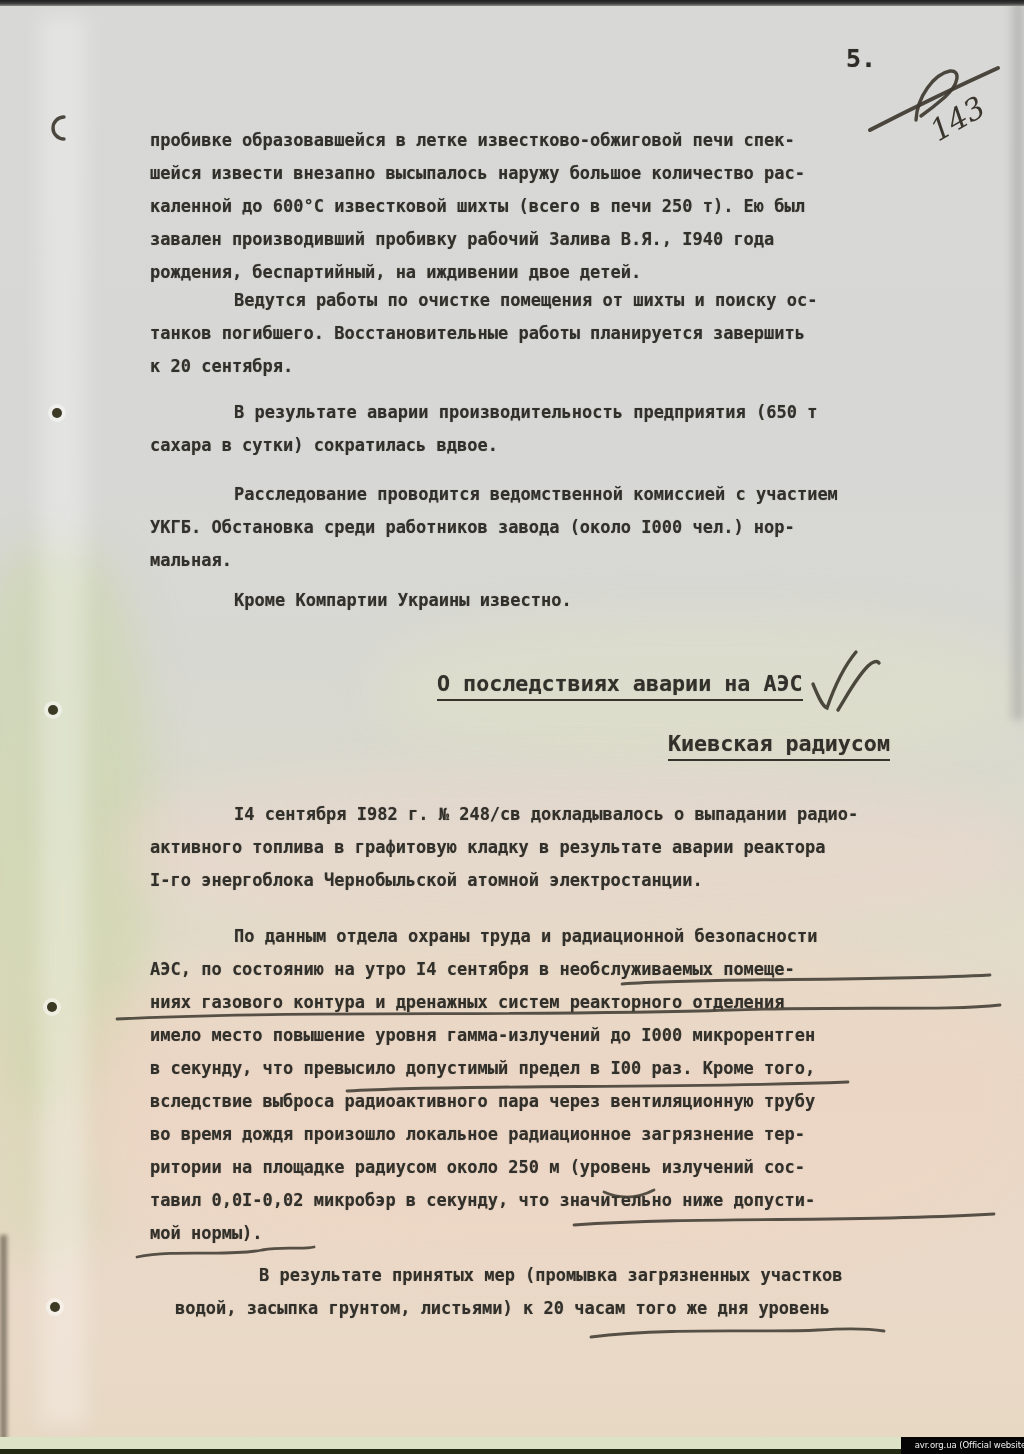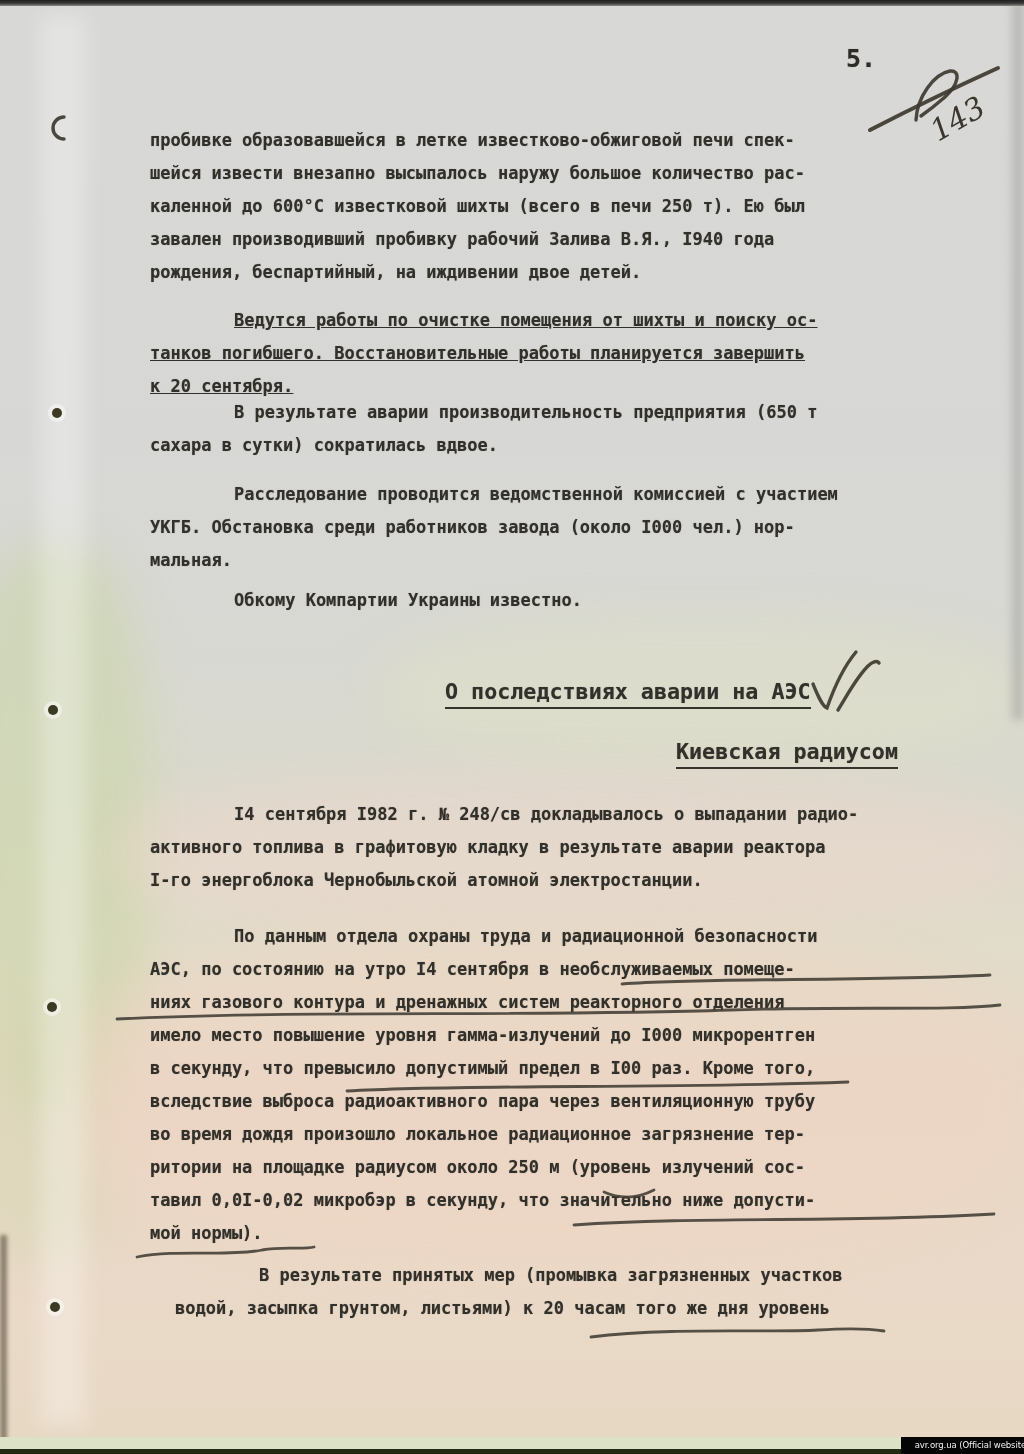--- a/index.html
+++ b/index.html
@@ -26,29 +26,29 @@
   .watermark  { position:absolute; left:901px; top:1437px; width:142px; height:17px; background:#050505;
                 color:#f2f2f2; font-family:"DejaVu Sans", sans-serif; font-size:8.5px; line-height:17px;
                 text-align:center; letter-spacing:-0.1px; white-space:nowrap; }
   .doc-text {
     position:absolute; left:150px; width:858px; margin:0;
     color:#32302a; font-weight:bold; font-size:17px; line-height:33px;
     white-space:pre-line; text-shadow:0 0 1px rgba(60,56,46,.45);
   }
   .indent { text-indent:84px; }
   .p1 { top:124px; }
-  .p2 { top:304px;text-decoration:underline; }
+  .p2 { top:284px; }
   .p3 { top:396px; }
   .p4 { top:478px; }
   .p5 { top:584px; }
   .p6 { top:798px; }
   .p7 { top:920px; }
   .p8 { top:1259px;margin-left:25px; }
   .heading {
-    position:absolute; margin:8px; color:#32302a; font-weight:bold; font-size:21.7px;
+    position:absolute; margin:0; color:#32302a; font-weight:bold; font-size:21.7px;
     padding-bottom:3px; border-bottom:2.5px solid #35332c;
     text-shadow:0 0 1px rgba(60,56,46,.45); white-space:nowrap;
   }
   .h1 { left:437px; top:671px; }
   .h2 { left:668px; top:731px; }
   .pgnum { position:absolute; left:846px; top:44px; margin:0; color:#2e2c27;
            font-weight:bold; font-size:25px; text-shadow:0 0 1px rgba(60,56,46,.45); }
   svg.annot { position:absolute; left:0; top:0; width:1024px; height:1454px; pointer-events:none; }
   .pen  { stroke:#454036; stroke-width:2.8; fill:none; stroke-linecap:round; opacity:.9; }
   .pen2 { stroke:#3e3a30; stroke-width:3.4; fill:none; stroke-linecap:round; opacity:.92; }
@@ -79,21 +79,21 @@
 завален производивший пробивку рабочий Залива В.Я., I940 года
 рождения, беспартийный, на иждивении двое детей.</p>
   <p class="doc-text indent p2">Ведутся работы по очистке помещения от шихты и поиску ос-
 танков погибшего. Восстановительные работы планируется завершить
 к 20 сентября.</p>
   <p class="doc-text indent p3">В результате аварии производительность предприятия (650 т
 сахара в сутки) сократилась вдвое.</p>
   <p class="doc-text indent p4">Расследование проводится ведомственной комиссией с участием
 УКГБ. Обстановка среди работников завода (около I000 чел.) нор-
 мальная.</p>
-  <p class="doc-text indent p5">Обкому Компартии Украины известно.</p>
+  <p class="doc-text indent p5">Кроме Компартии Украины известно.</p>
 
   <h2 class="heading h1">О последствиях аварии на АЭС</h2>
   <h3 class="heading h2">Киевская радиусом</h3>
 
   <p class="doc-text indent p6">I4 сентября I982 г. № 248/св докладывалось о выпадании радио-
 активного топлива в графитовую кладку в результате аварии реактора
 I-го энергоблока Чернобыльской атомной электростанции.</p>
   <p class="doc-text indent p7">По данным отдела охраны труда и радиационной безопасности
 АЭС, по состоянию на утро I4 сентября в необслуживаемых помеще-
 ниях газового контура и дренажных систем реакторного отделения

